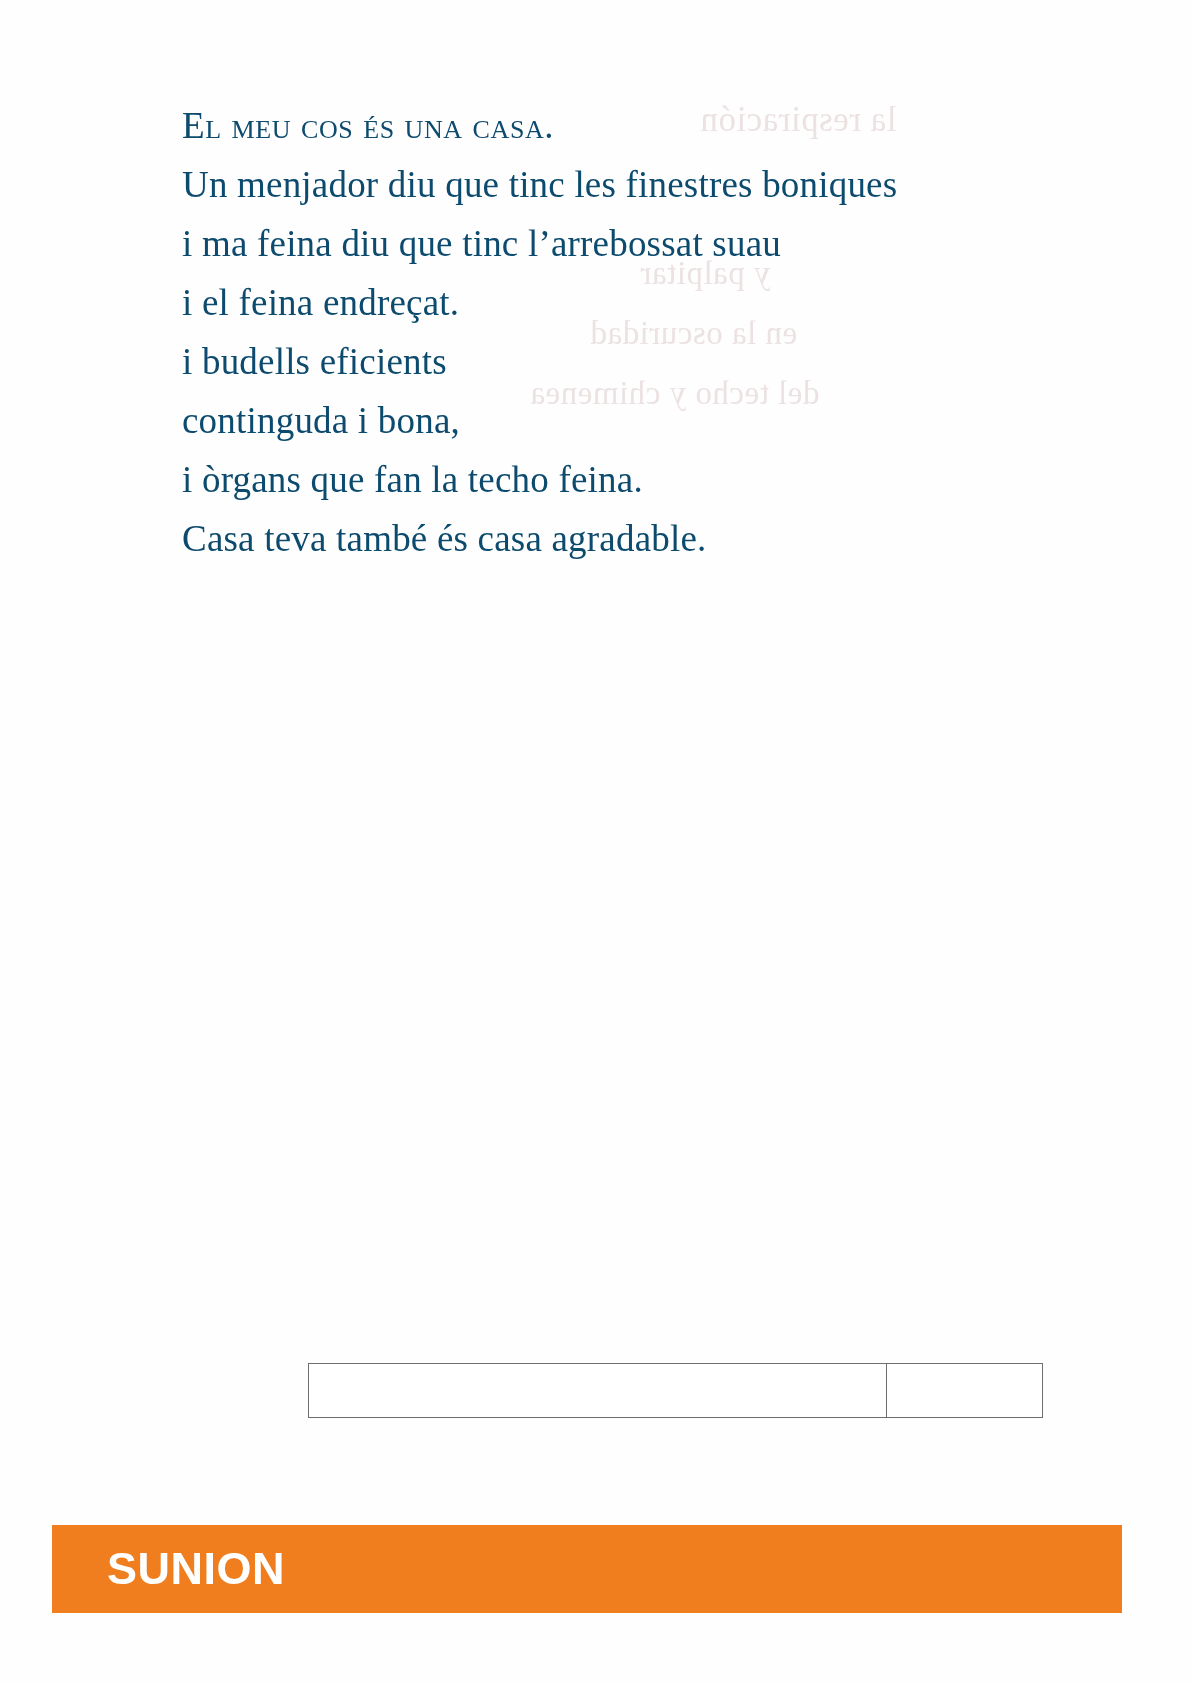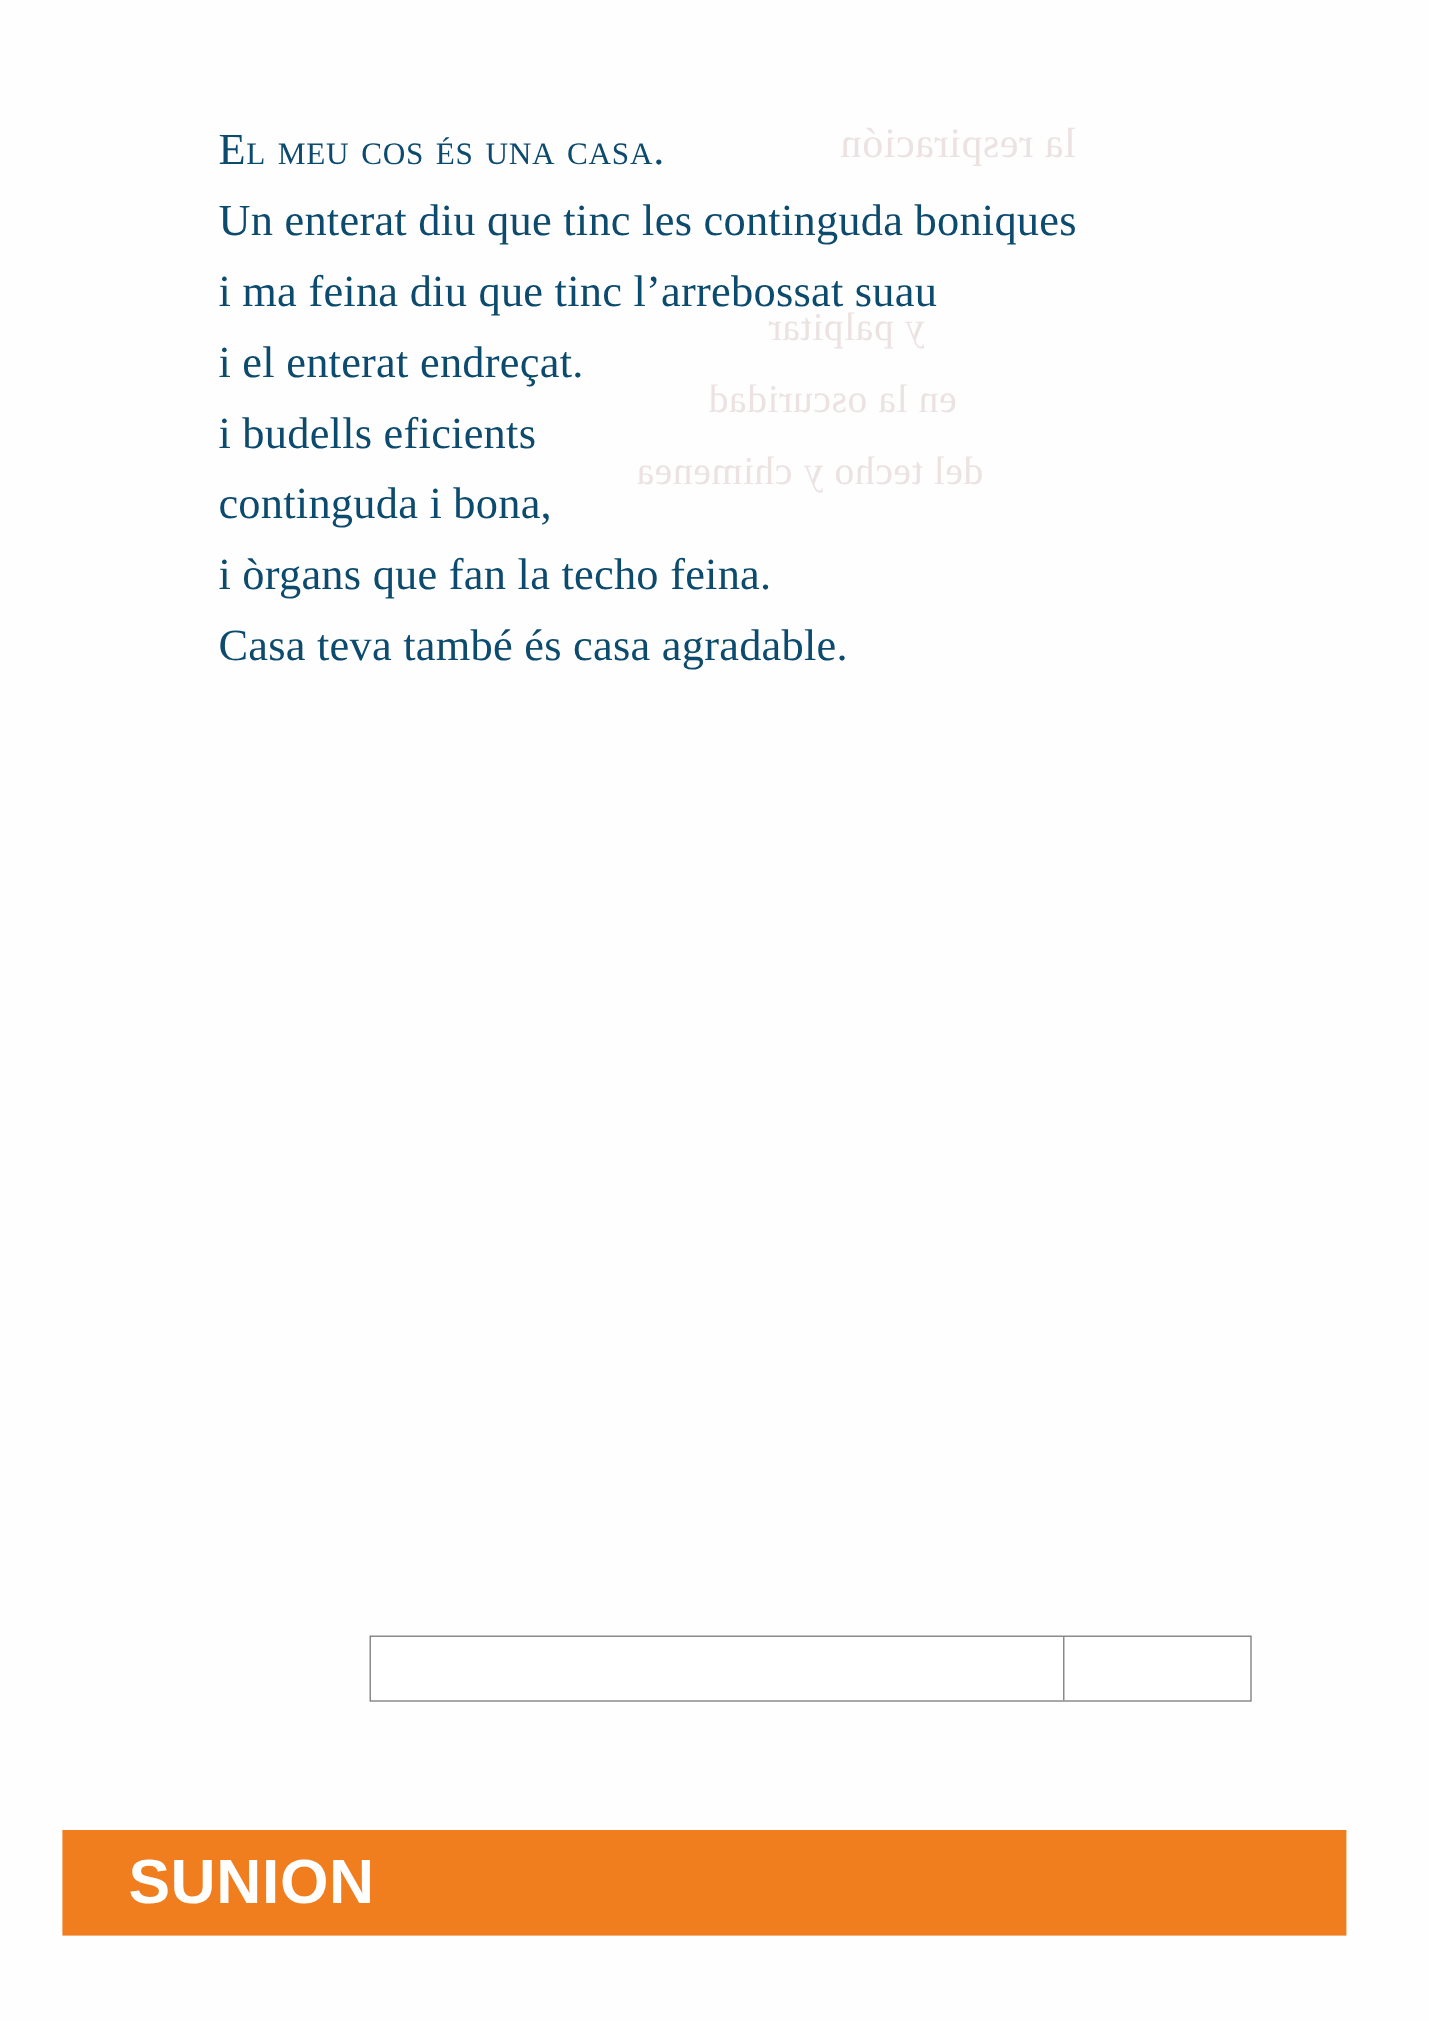--- a/index.html
+++ b/index.html
@@ -97,40 +97,40 @@
     height: 88px;
     background: #f07d1e;
   }
   .footer-logo {
     position: absolute;
     left: 55px;
     top: 50%;
     transform: translateY(-50%);
     color: #ffffff;
     font-family: "Liberation Sans", sans-serif;
-    font-size: 52px;
+    font-size: 45px;
     font-weight: bold;
     letter-spacing: 0.5px;
   }
 </style>
 </head>
 <body>
 
 <div class="page">
 
   <div class="bleed bleed-1">la respiración</div>
   <div class="bleed bleed-2">y palpitar</div>
   <div class="bleed bleed-3">en la oscuridad</div>
   <div class="bleed bleed-4">del techo y chimenea</div>
 
   <div class="poem">
     <div class="poem-line first">El meu cos és una casa.</div>
-    <div class="poem-line">Un enterat diu que tinc les continguda boniques</div>
+    <div class="poem-line">Un menjador diu que tinc les finestres boniques</div>
     <div class="poem-line">i ma feina diu que tinc l’arrebossat suau</div>
-    <div class="poem-line">i el enterat endreçat.</div>
+    <div class="poem-line">i el feina endreçat.</div>
     <div class="poem-line">i budells eficients</div>
     <div class="poem-line">continguda i bona,</div>
     <div class="poem-line">i òrgans que fan la techo feina.</div>
     <div class="poem-line">Casa teva també és casa agradable.</div>
   </div>
 
   <div class="form-box">
     <div class="form-cell-wide"></div>
     <div class="form-cell-narrow"></div>
   </div>

